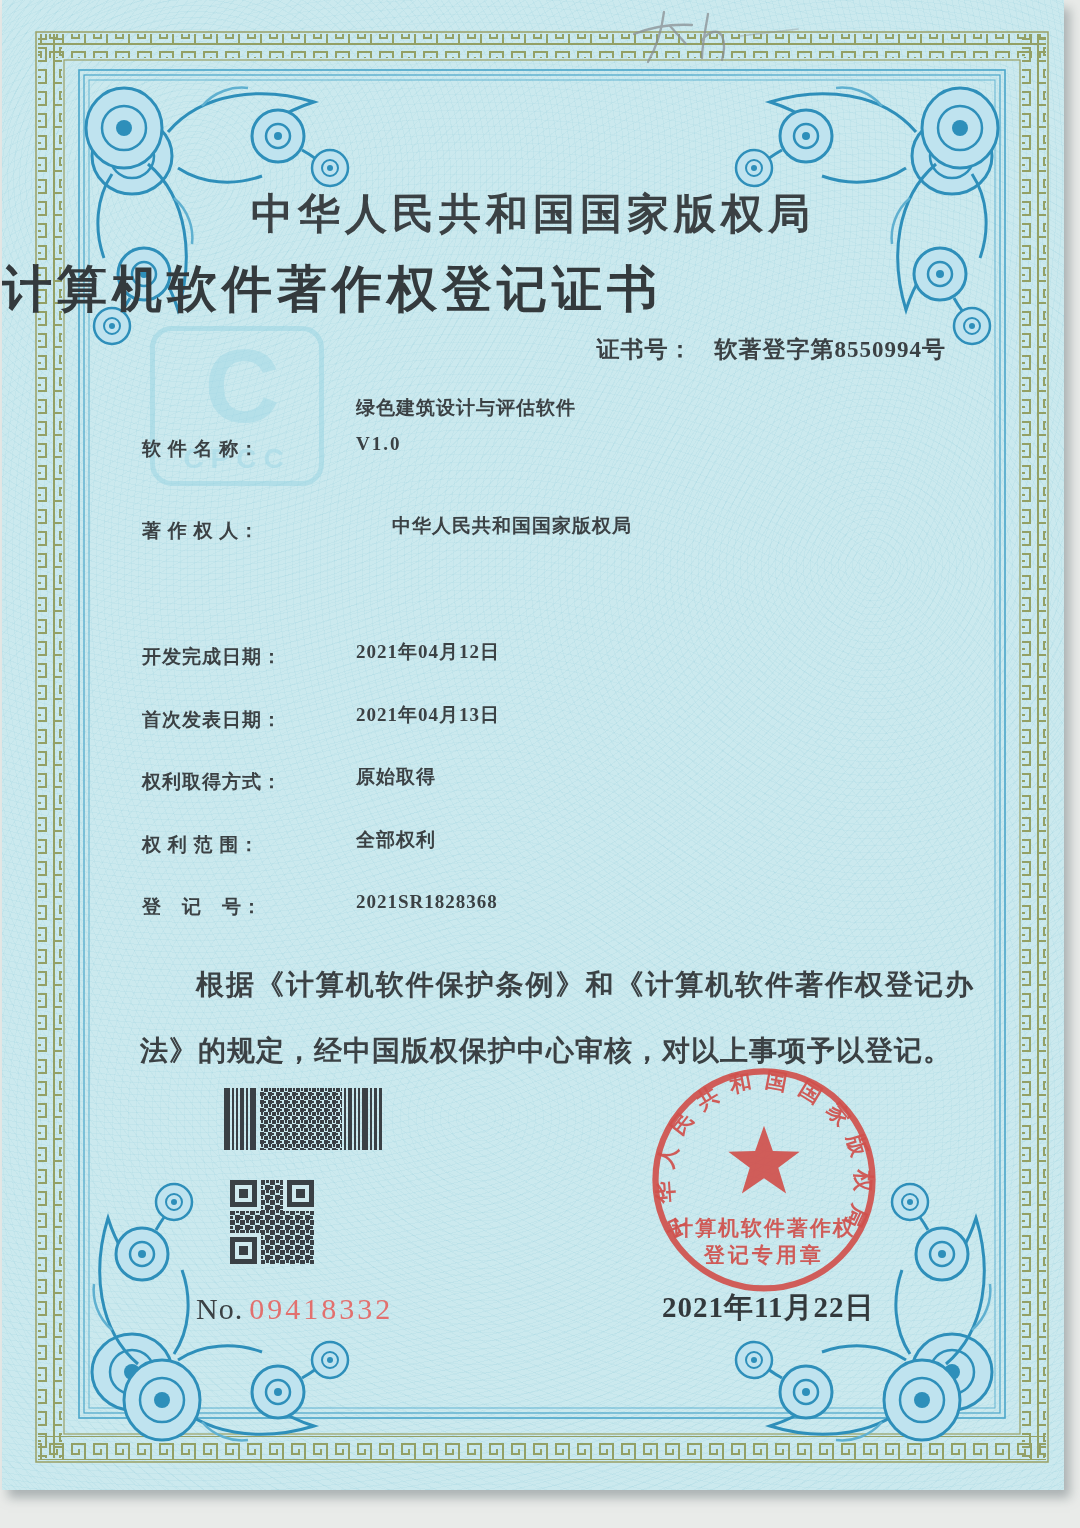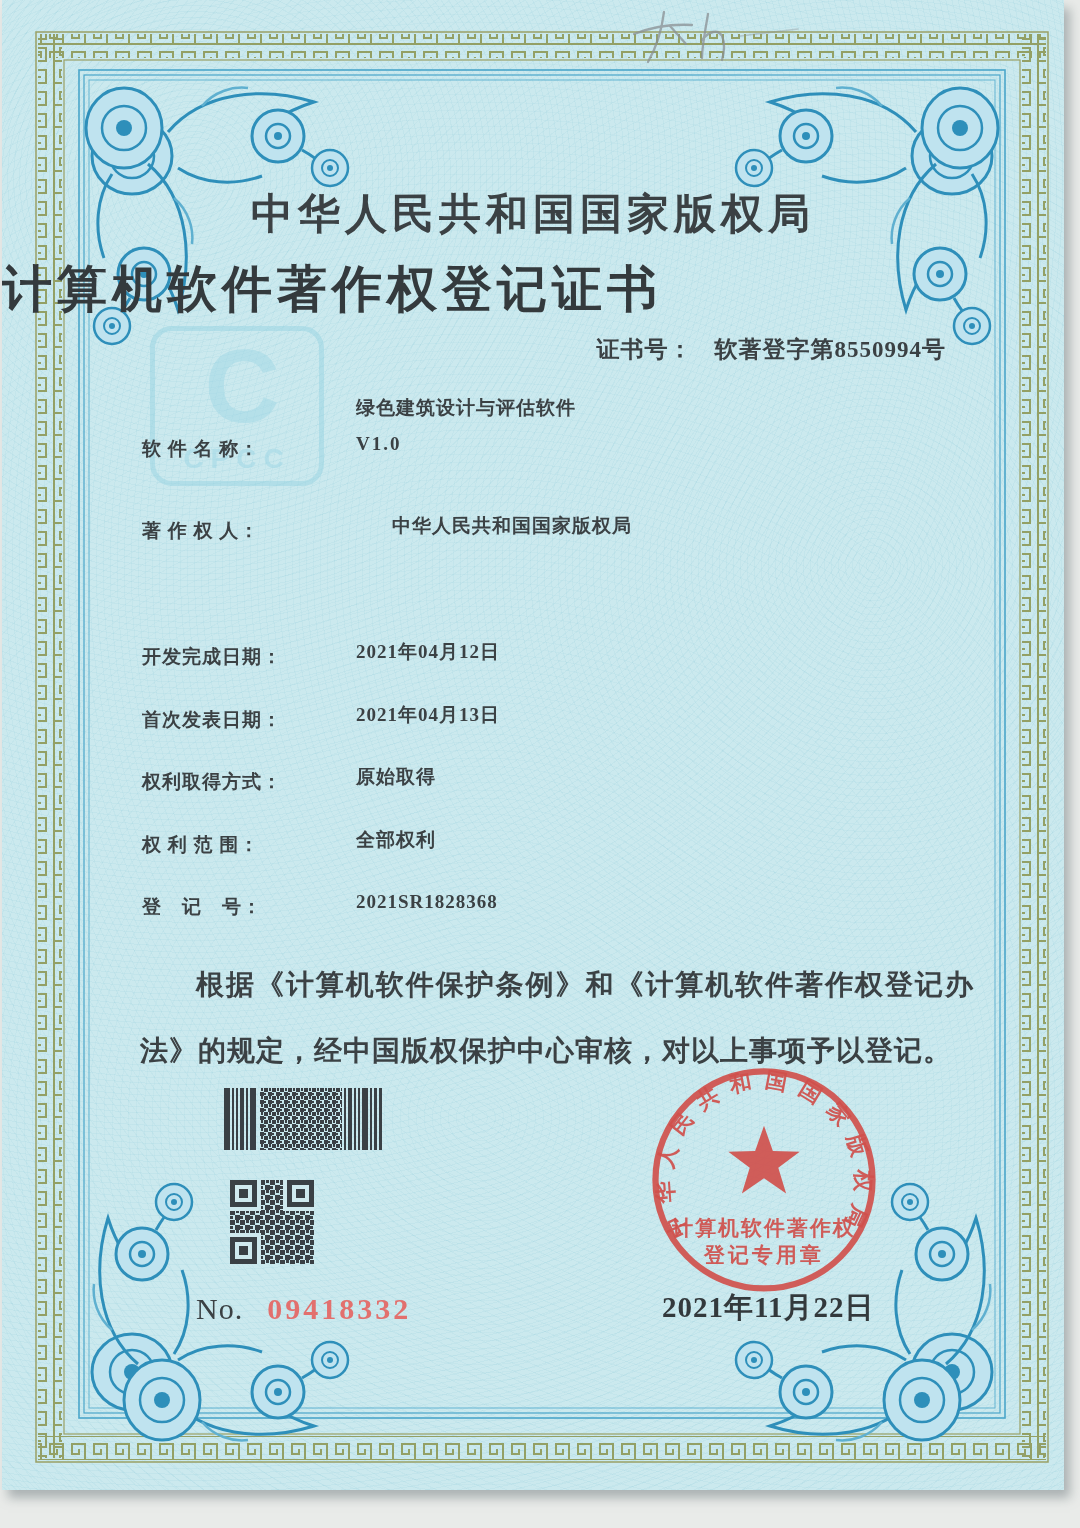--- a/index.html
+++ b/index.html
@@ -75,21 +75,21 @@
     font-family:"Liberation Sans",sans-serif;
   }
 
   .barcode { position:absolute; left:222px; top:1088px; }
   .qrcode  { position:absolute; left:228px; top:1180px; }
 
   .serial-line {
     position:absolute; left:194px; top:1292px;
     font-size:30px; color:#3b4144; letter-spacing:1px;
   }
-  .serial-line .num { color:#e2706e; letter-spacing:3px; margin-left:24px;font-weight:bold; }
+  .serial-line .num { color:#e2706e; letter-spacing:3px; margin-left:6px; }
 
   .seal { position:absolute; left:642px; top:1062px; width:240px; height:240px; }
   .issue-date {
     position:absolute; left:660px; top:1288px;
     font-size:29px; font-weight:bold; color:#33393c; letter-spacing:1px;
   }
   .handwriting { position:absolute; left:610px; top:2px; }
 </style>
 </head>
 <body>

